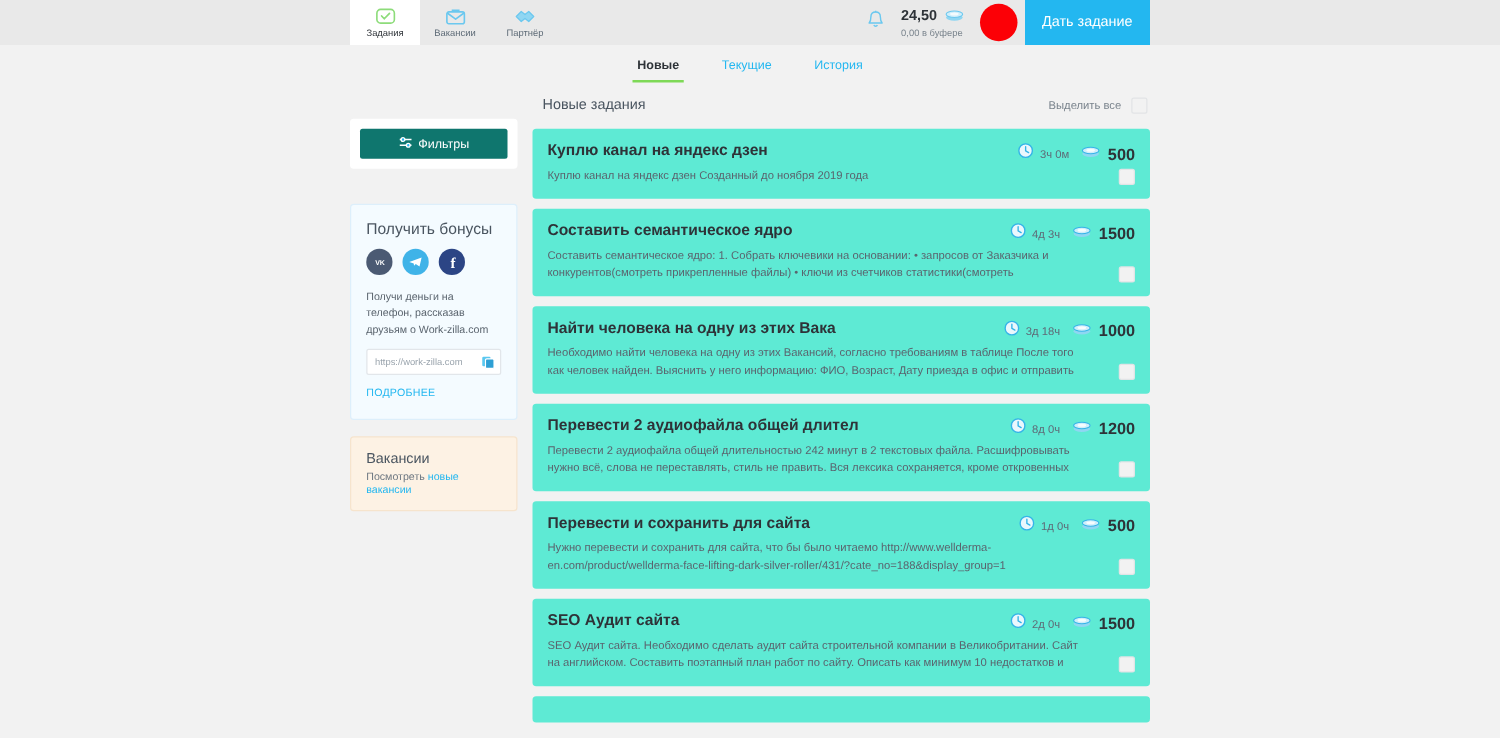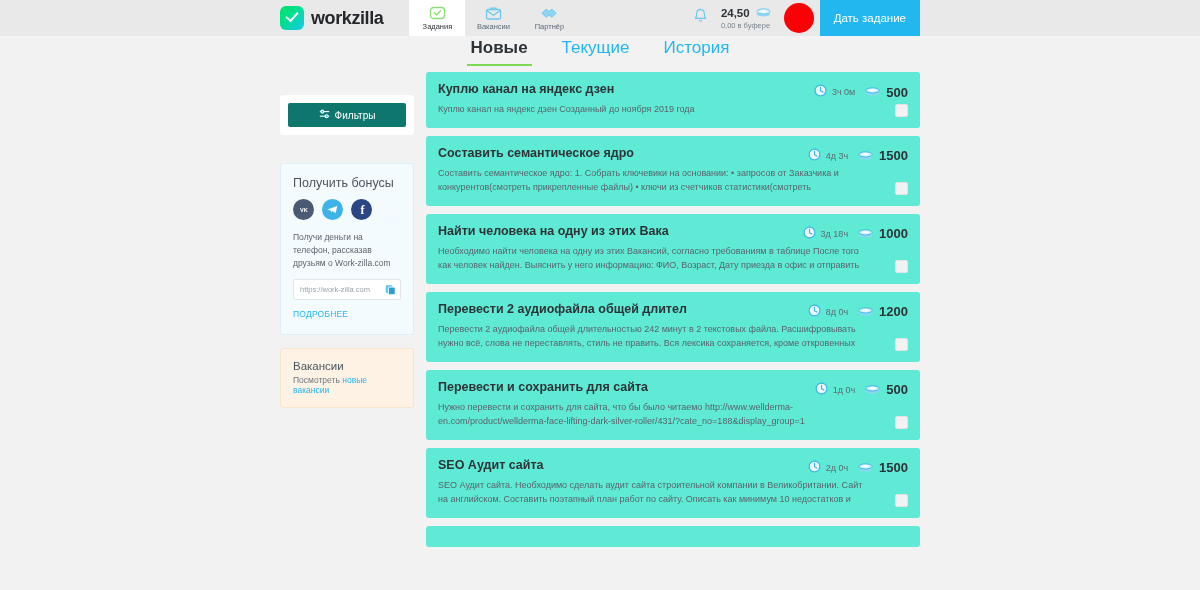--- a/index.html
+++ b/index.html
@@ -94,21 +94,21 @@
 
   
   .tabbar {
     height: 30px;
     background: #f2f2f2;
     display: flex; align-items: flex-end; justify-content: center;
     gap: 26px;
     padding-bottom: 0;
   }
   .tab {
-    font-size: 17px;
+    font-size: 10px;
     color: #23b7f0;
     padding: 0 4px 6px 4px;
     cursor: pointer;
     border-bottom: 2px solid transparent;
   }
   .tab.active {
     color: #2e3338; font-weight: 600;
     border-bottom-color: #7ed957;
   }
 
@@ -245,24 +245,20 @@
   .task-cbox {
     position: absolute; right: 12px; bottom: 11px;
   }
 </style>
 </head>
 <body>
 
 <div class="header">
   <div class="header-inner">
 
-    <div class="logo-block">
-      <div class="logo-mark"></div>
-      <span class="logo-text">workzilla</span>
-    </div>
 
     <nav class="nav">
       <div class="nav-item active">
         <span class="nav-ico">
           <svg width="17" height="15" viewBox="0 0 17 15">
             <rect x="1.5" y="1.5" width="14" height="11" rx="3" fill="none" stroke="#8ddc7a" stroke-width="1.3"></rect>
             <path d="M5.3 6.8 L7.4 9 L11.6 4.7" fill="none" stroke="#8ddc7a" stroke-width="1.4" stroke-linecap="round" stroke-linejoin="round"></path>
           </svg>
         </span>
         <span class="nav-label">Задания</span>
@@ -384,20 +380,27 @@
       <div class="vac-title">Вакансии</div>
       <div class="vac-sub">
         <span>Посмотреть </span><a>новые вакансии</a>
       </div>
     </div>
 
   </aside>
 
   <main class="content">
 
+    <div class="content-head">
+      <div class="content-title">Новые задания</div>
+      <div class="select-all">
+        <span class="select-all-label">Выделить все</span>
+        <span class="cbox"></span>
+      </div>
+    </div>
 
     <div id="task-list">
   <div class="task">
     <div class="task-top">
       <div class="task-title">Куплю канал на яндекс дзен</div>
       <div class="task-meta">
         <div class="meta-grp">
           <span>
             <svg width="13" height="13" viewBox="0 0 13 13">
               <circle cx="6.5" cy="6.5" r="5.4" fill="#eaf7fd" stroke="#35b4e8" stroke-width="1.1"></circle>

